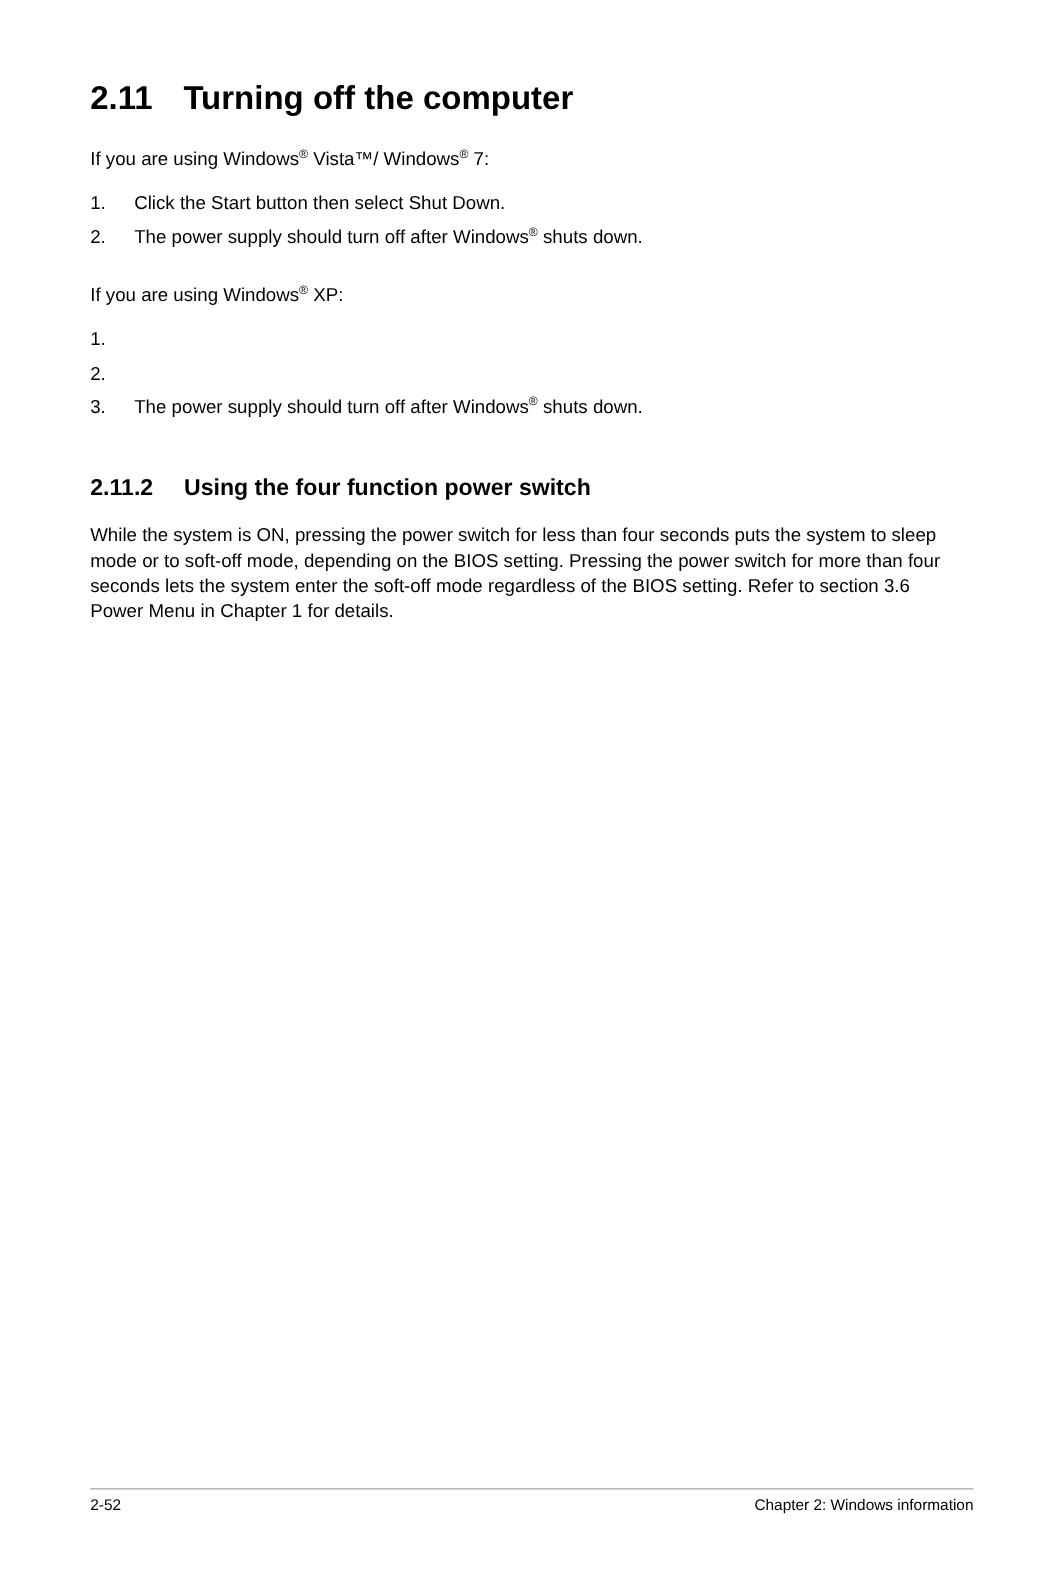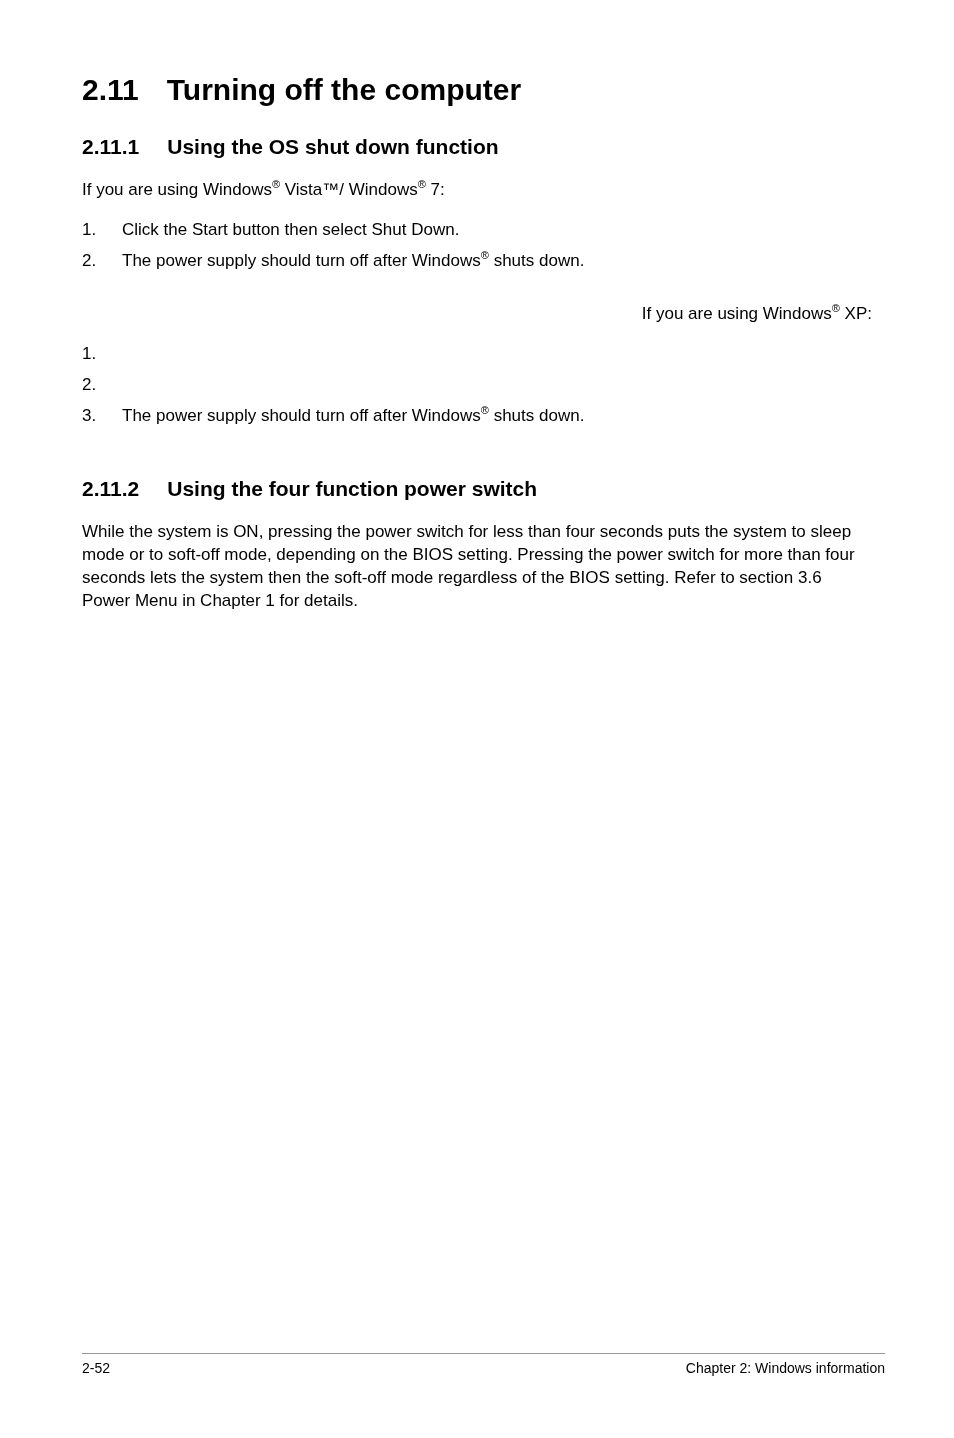--- a/index.html
+++ b/index.html
@@ -83,44 +83,41 @@
   </style>
 </head>
 <body>
 
 <div class="page">
 
   <h1 class="h1">
     <span class="secno">2.11</span><span>Turning off the computer</span>
   </h1>
 
-  <h2 class="h2">
-    <span class="secno">2.11.1</span><span>Using the OS shut down function</span>
-  </h2>
 
   <p class="para">
     <span>If you are using Windows</span><sup>®</sup><span> Vista™/ Windows</span><sup>®</sup><span> 7:</span>
   </p>
 
   <ol class="steps">
     <li>
       <span class="num">1.</span>
       <span>
         <span>Click the </span><span class="b">Start</span><span> button then select </span><span class="b">Shut Down</span><span>.</span>
       </span>
     </li>
     <li>
       <span class="num">2.</span>
       <span>
         <span>The power supply should turn off after Windows</span><sup>®</sup><span> shuts down.</span>
       </span>
     </li>
   </ol>
 
-  <p class="para" style="margin-top:30px;text-align:right;">
+  <p class="para" style="margin-top:30px;">
     <span>If you are using Windows</span><sup>®</sup><span> XP:</span>
   </p>
 
   <ol class="steps">
     <li>
       <span class="num">1.</span>
     </li>
     <li>
       <span class="num">2.</span>
     </li>
@@ -130,21 +127,21 @@
         <span>The power supply should turn off after Windows</span><sup>®</sup><span> shuts down.</span>
       </span>
     </li>
   </ol>
 
   <h2 class="h2 h2b">
     <span class="secno">2.11.2</span><span>Using the four function power switch</span>
   </h2>
 
   <p class="para">
-    <span>While the system is ON, pressing the power switch for less than four seconds puts the system to sleep mode or to soft-off mode, depending on the BIOS setting. Pressing the power switch for more than four seconds lets the system then the soft-off mode regardless of the BIOS setting. Refer to section </span><span class="b">3.6 Power Menu</span><span> in Chapter 1 for details.</span>
+    <span>While the system is ON, pressing the power switch for less than four seconds puts the system to sleep mode or to soft-off mode, depending on the BIOS setting. Pressing the power switch for more than four seconds lets the system enter the soft-off mode regardless of the BIOS setting. Refer to section </span><span class="b">3.6 Power Menu</span><span> in Chapter 1 for details.</span>
   </p>
 
   <div class="footer">
     <span>2-52</span>
     <span>Chapter 2: Windows information</span>
   </div>
 
 </div>
 
 </body></html>

